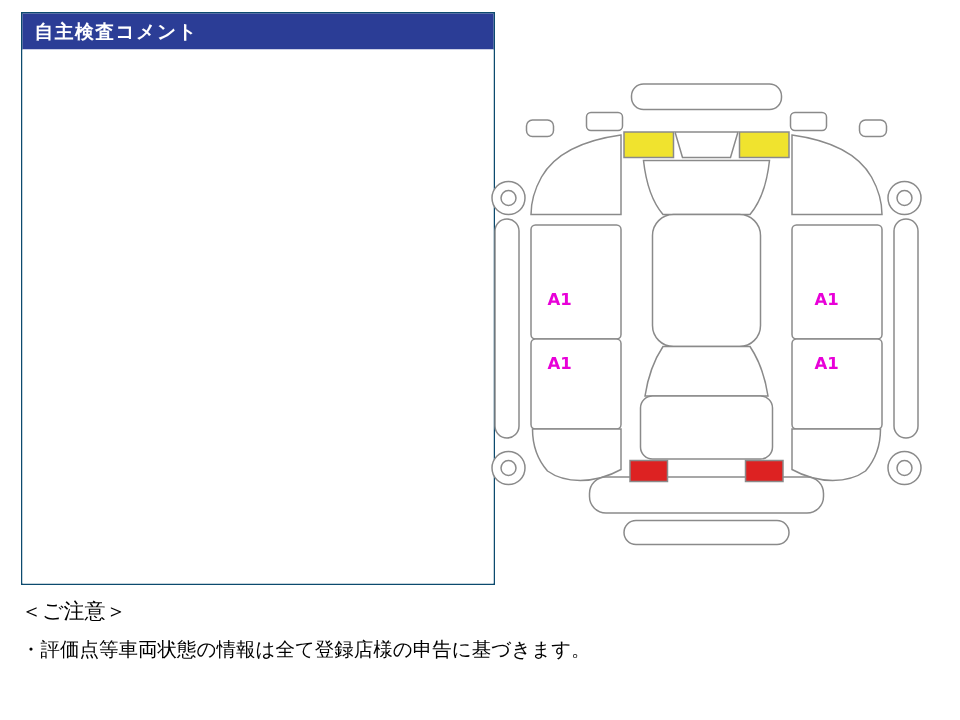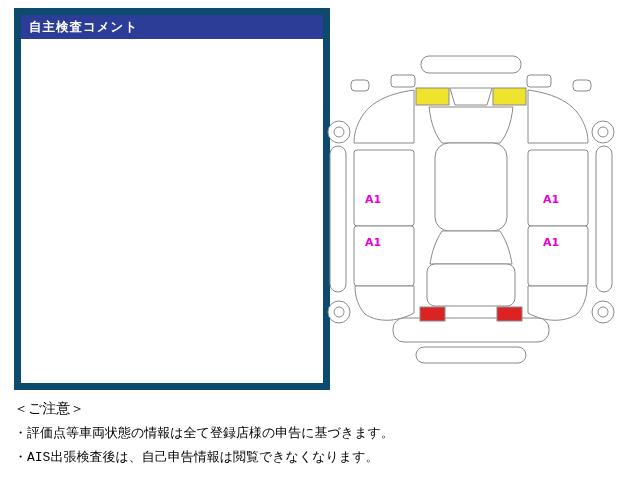--- a/index.html
+++ b/index.html
@@ -4,21 +4,21 @@
 <style>
   html,body { margin:0; padding:0; }
   body {
     width:640px; height:480px; position:relative; overflow:hidden;
     background:#ffffff;
     font-family:"DejaVu Sans","Liberation Sans",sans-serif;
     color:#000;
   }
   .comment-panel {
     position:absolute; left:14px; top:8px; width:316px; height:382px;
-    border:7px solid #0c4a6e; background:#fff; box-sizing:border-box;
+    border:1px solid #0c4a6e; background:#fff; box-sizing:border-box;
   }
   .comment-header {
     background:#2b3d96; color:#fff; font-weight:bold;
     font-size:12.5px; line-height:16px; padding:4px 8px;
     letter-spacing:1px;
   }
   .comment-body { width:100%; height:calc(100% - 24px); background:#fff; }
   .diagram-wrap { position:absolute; left:321px; top:50px; width:300px; height:315px; }
   svg { display:block; }
   .outline { fill:#ffffff; stroke:#8a8a8a; stroke-width:1; }
@@ -26,21 +26,21 @@
   .light-r { stroke:#8a8a8a; stroke-width:1; }
   .dmg-label {
     font-family:"DejaVu Sans","Liberation Sans",sans-serif;
     font-size:11px; font-weight:bold;
   }
   .notice {
     position:absolute; left:14px; top:400px; width:612px;
     font-size:13px; line-height:1.2;
   }
   .notice-heading { font-size:14px; margin:0 0 9px 0; }
-  .notice-item { margin:0 0 9px 0;font-family:Liberation Mono, monospace; }
+  .notice-item { margin:0 0 9px 0; }
 </style>
 </head>
 <body>
 
 <div class="comment-panel">
   <div class="comment-header">自主検査コメント</div>
   <div class="comment-body"></div>
 </div>
 
 <div class="diagram-wrap">
@@ -93,14 +93,13 @@
     <text class="dmg-label" x="44" y="153" fill="#e800d8">A1</text>
     <text class="dmg-label" x="44" y="196" fill="#e800d8">A1</text>
     <text class="dmg-label" x="222" y="153" fill="#e800d8">A1</text>
     <text class="dmg-label" x="222" y="196" fill="#e800d8">A1</text>
   </svg>
 </div>
 
 <div class="notice">
   <p class="notice-heading">＜ご注意＞</p>
   <p class="notice-item">・評価点等車両状態の情報は全て登録店様の申告に基づきます。</p>
-  <p class="notice-item">・AIS出張検査後は、自己申告情報は閲覧できなくなります。</p>
 </div>
 
 </body></html>

